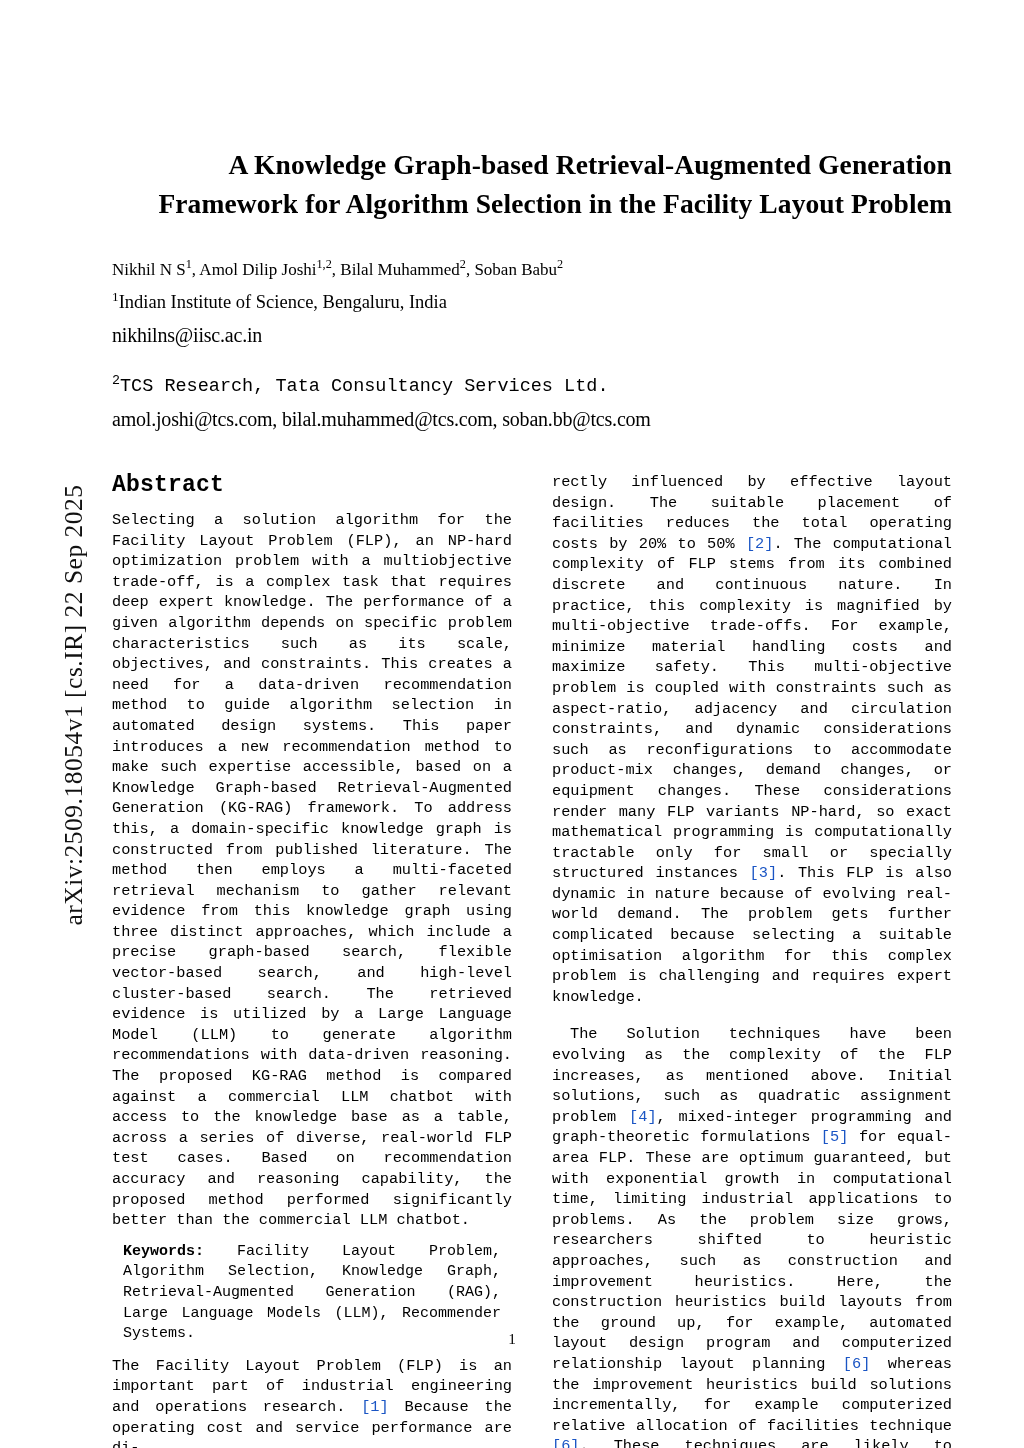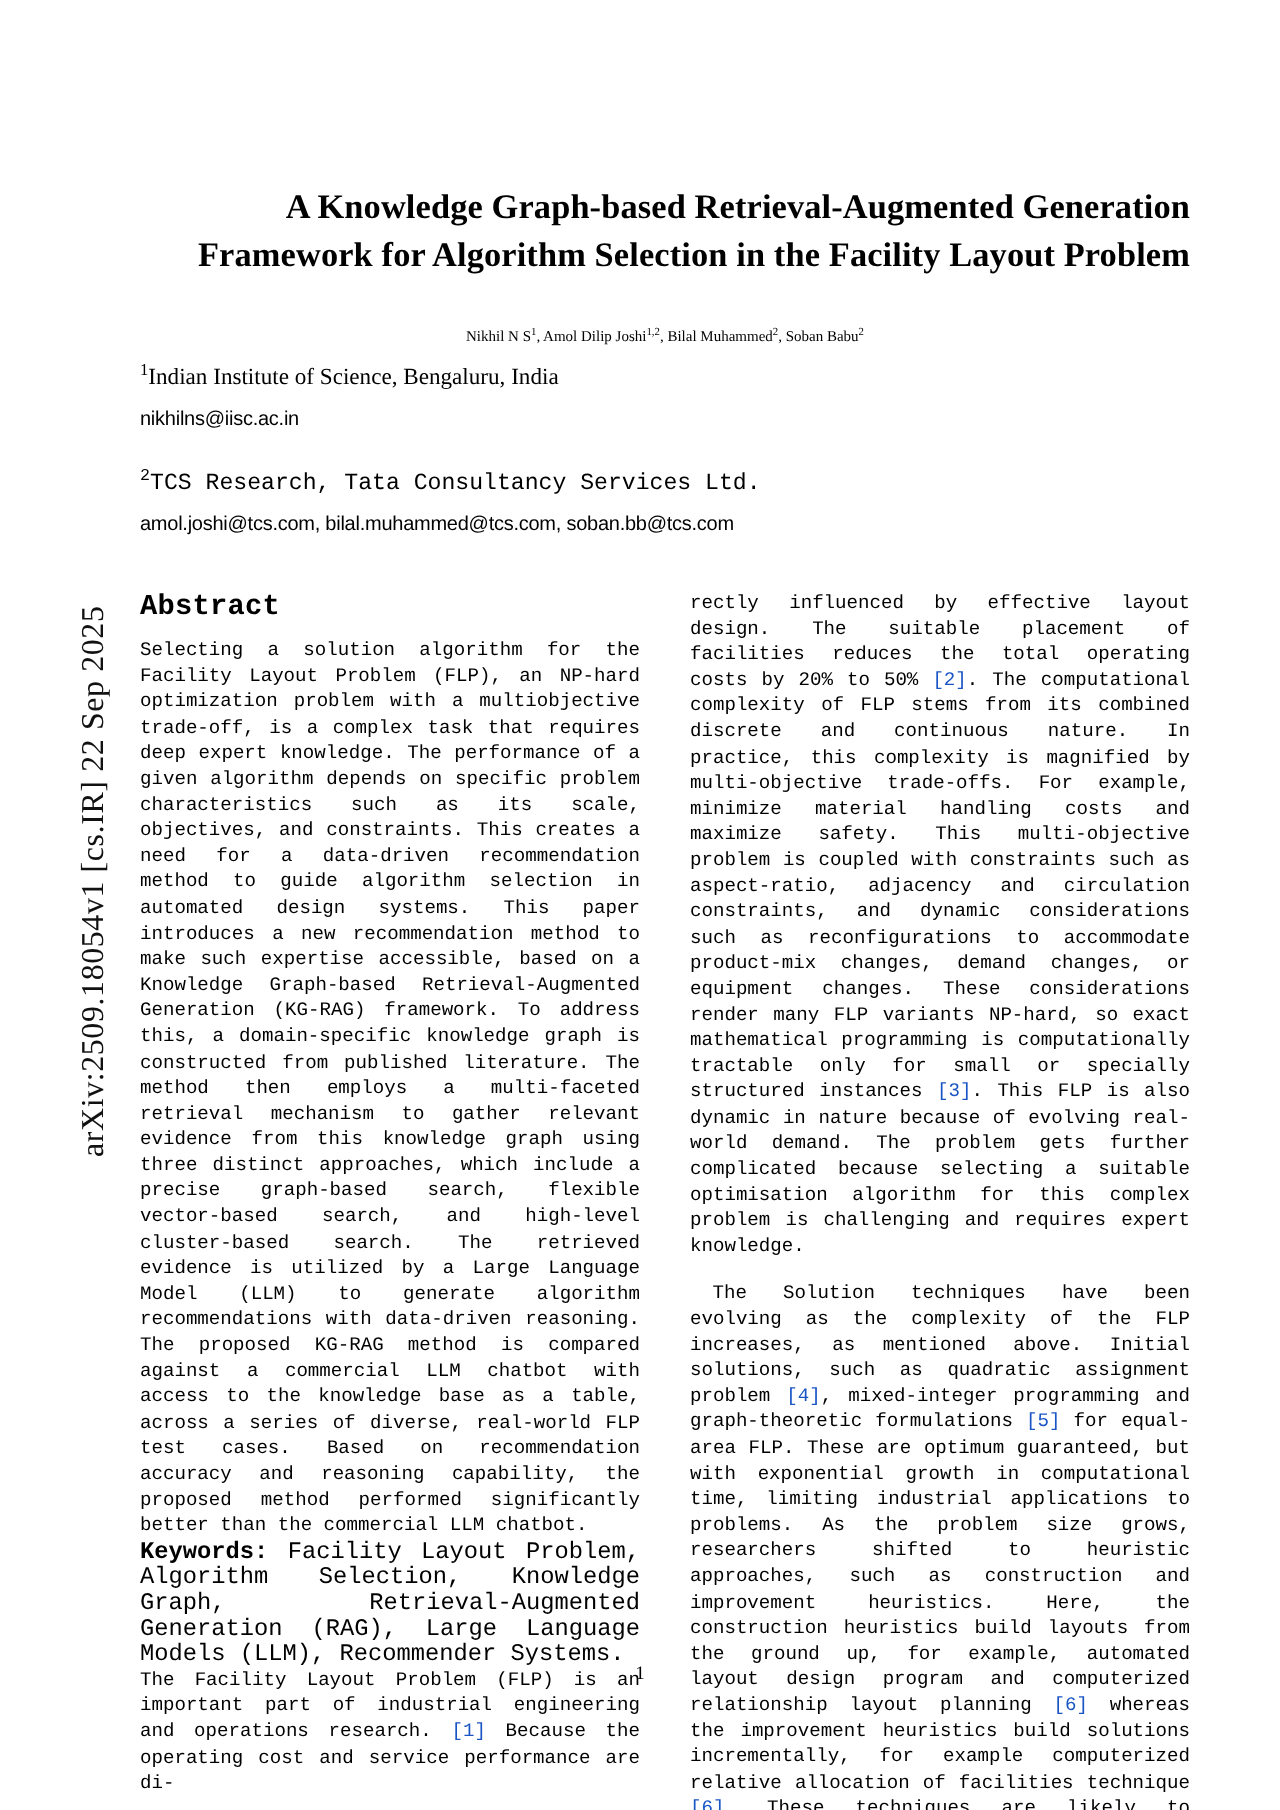--- a/index.html
+++ b/index.html
@@ -46,33 +46,33 @@
   .title {
     margin-top: 145px;
     text-align: right;
     font-size: 27.5px;
     font-weight: bold;
     line-height: 39px;
     letter-spacing: 0.1px;
   }
   .authors {
     margin-top: 32px;
-    text-align: center;
-    font-size: 12px;
+    text-align: left;
+    font-size: 17px;
     line-height: 29px;
   }
   .affil {
     text-align: left;
     font-size: 18.5px;
     line-height: 29px;
     margin-top: 4px;
   }
   .mono {
-    font-family: Liberation Sans, sans-serif;
-    font-size: 16px;
+    font-family: Liberation Serif, serif;
+    font-size: 20px;
     letter-spacing: -0.2px;
   }
   .affil-2 {
     margin-top: 22px;
     font-family: Liberation Mono, monospace;
   }
   sup {
     font-size: 0.72em;
     vertical-align: super;
     line-height: 0;
@@ -107,22 +107,22 @@
     line-height: 20.6px;
     text-align: justify;
     text-justify: inter-word;
     hyphens: manual;
   }
   p.body + p.body {
     margin-top: 17px;
     text-indent: 18px;
   }
   p.keywords {
-    margin: 0;
-    font-size: 19px;
+    margin: 11px;
+    font-size: 15px;
     line-height: 20.6px;
     text-align: justify;
   }
   .kw-label {
     font-weight: bold;
   }
   a.cite {
     color: #1a55c4;
     text-decoration: none;
   }

